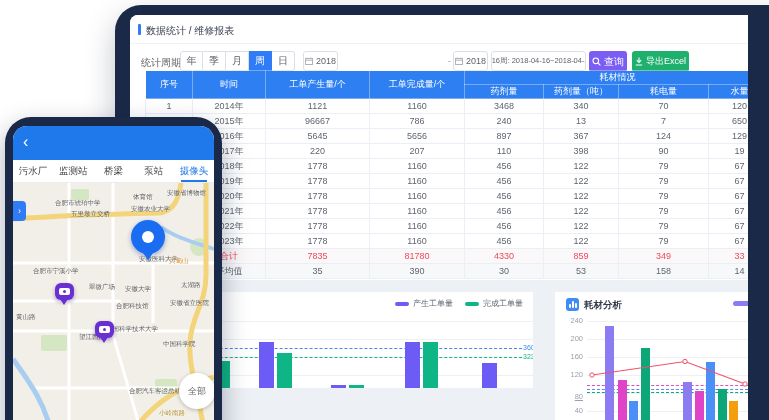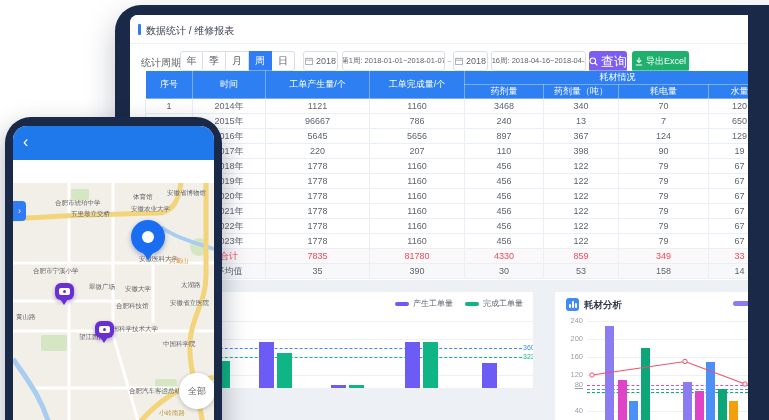--- a/index.html
+++ b/index.html
@@ -20,21 +20,21 @@
   .seg-btn:first-child{border-left:1px solid #dcdfe6;border-radius:3px 0 0 3px}
   .seg-btn:last-child{border-radius:0 3px 3px 0}
   .seg-btn.active{background:#2f7cf6;border-color:#2f7cf6;color:#fff}
   .fld{position:absolute;top:36px;height:20px;border:1px solid #dcdfe6;border-radius:3px;display:flex;align-items:center;justify-content:center;background:#fff;color:#606266;white-space:nowrap;overflow:hidden}
   .fld.year{width:35px;font-size:9px;gap:3px}
   .fld.week{width:103px;font-size:7.5px}
   #year-start{left:173px}#week-start{left:212px}
   .range-sep{position:absolute;left:318px;top:41px;font-size:9px;color:#9aa0ab}
   #year-end{left:323px}#week-end{left:361px;width:95px}
   .btn{position:absolute;top:36px;height:21px;border-radius:3px;color:#fff;display:flex;align-items:center;justify-content:center;gap:3px;cursor:pointer}
-  .btn-search{left:459px;width:38px;background:#7a5df2;font-size:13px}
+  .btn-search{left:459px;width:38px;background:#7a5df2;font-size:10px}
   .btn-export{left:502px;width:57px;background:#1fb06e;font-size:9px}
 
   .table-wrap{position:absolute;left:15px;top:55px;width:603px;overflow:hidden}
   table{border-collapse:collapse;table-layout:fixed;width:625px}
   th{background:#2e7ff2;color:#fff;font-weight:normal;border:1px solid rgba(255,255,255,.35);height:13px;padding:0;font-size:9px}
   td{border:1px solid #ebeef5;color:#5f6470;text-align:center;height:15px;padding:0;font-size:9px;background:#fff;overflow:hidden;white-space:nowrap}
   .total-row td{background:#faf8f9;color:#f2495c}
   .avg-row td{background:#f7f8fa}
 
   .charts-bg{position:absolute;left:0;top:265px;width:618px;height:140px;background:#edf0f4}
@@ -103,21 +103,20 @@
 
     <div class="fld year" id="year-start">
       <svg width="8" height="8" viewBox="0 0 8 8">
           <rect x="0.5" y="1.5" width="7" height="6" fill="none" stroke="#b0b3ba"></rect>
           <line x1="0.5" y1="3.2" x2="7.5" y2="3.2" stroke="#b0b3ba"></line>
           <line x1="2.2" y1="0.5" x2="2.2" y2="2" stroke="#b0b3ba"></line>
           <line x1="5.8" y1="0.5" x2="5.8" y2="2" stroke="#b0b3ba"></line>
         </svg>
       <span>2018</span>
     </div>
-    <div class="fld week" id="week-start">第1周: 2018-01-01~2018-01-07</div>
     <div class="range-sep">-</div>
     <div class="fld year" id="year-end">
       <svg width="8" height="8" viewBox="0 0 8 8">
           <rect x="0.5" y="1.5" width="7" height="6" fill="none" stroke="#b0b3ba"></rect>
           <line x1="0.5" y1="3.2" x2="7.5" y2="3.2" stroke="#b0b3ba"></line>
           <line x1="2.2" y1="0.5" x2="2.2" y2="2" stroke="#b0b3ba"></line>
           <line x1="5.8" y1="0.5" x2="5.8" y2="2" stroke="#b0b3ba"></line>
         </svg>
       <span>2018</span>
     </div>
@@ -337,21 +336,21 @@
     <div class="gridline" style="left: 32px; width: 161px; top: 29px;"></div>
         <div class="gridline" style="left: 32px; width: 161px; top: 47px;"></div>
         <div class="gridline" style="left: 32px; width: 161px; top: 65px;"></div>
         <div class="gridline" style="left: 32px; width: 161px; top: 83px;"></div>
         <div class="gridline" style="left: 32px; width: 161px; top: 101px;"></div>
         <div class="gridline" style="left: 32px; width: 161px; top: 119px;"></div>
         <div class="ytick" style="left: 8px; top: 25px;">240</div>
         <div class="ytick" style="left: 8px; top: 43px;">200</div>
         <div class="ytick" style="left: 8px; top: 61px;">160</div>
         <div class="ytick" style="left: 8px; top: 79px;">120</div>
-        <div class="ytick" style="left: 8px; top: 89px; text-decoration: underline;">80</div>
+        <div class="ytick" style="left: 8px; top: 101px; text-decoration: underline;">80</div>
         <div class="ytick" style="left: 8px; top: 115px;">40</div>
         <div class="dash" style="left: 32px; width: 161px; top: 93.35px; border-color: rgb(230, 74, 191);"></div>
         <div class="dash" style="left: 32px; width: 161px; top: 96.5px; border-color: rgb(74, 144, 247);"></div>
         <div class="dash" style="left: 32px; width: 161px; top: 100.1px; border-color: rgb(12, 166, 120);"></div>
         <div class="bar" style="left: 50px; top: 34.4px; width: 9px; height: 93.6px; background: rgb(139, 124, 242);"></div>
         <div class="bar" style="left: 62.5px; top: 88.4px; width: 9px; height: 39.6px; background: rgb(223, 68, 200);"></div>
         <div class="bar" style="left: 74px; top: 109.1px; width: 9px; height: 18.9px; background: rgb(74, 144, 247);"></div>
         <div class="bar" style="left: 85.5px; top: 56px; width: 9px; height: 72px; background: rgb(12, 166, 120);"></div>
         <div class="bar" style="left: 128px; top: 89.75px; width: 9px; height: 38.25px; background: rgb(139, 124, 242);"></div>
         <div class="bar" style="left: 139.5px; top: 98.75px; width: 9px; height: 29.25px; background: rgb(223, 68, 200);"></div>
@@ -365,20 +364,27 @@
           <circle cx="190" cy="92" r="2.2" fill="#fff" stroke="#f0516b" stroke-width="1"></circle>
         </svg>
       </div>
   </div>
 
   <div class="phone-frame">
     <div class="phone-screen">
       <div class="p-header">
         <div class="p-back">‹</div>
       </div>
+      <div class="p-tabs">
+          <div class="p-tab">污水厂</div>
+          <div class="p-tab">监测站</div>
+          <div class="p-tab">桥梁</div>
+          <div class="p-tab">泵站</div>
+          <div class="p-tab active">摄像头</div>
+        </div>
       <div class="p-map">
         <svg width="201" height="248" viewBox="0 0 201 248" style="position:absolute;left:0;top:0">
           <rect width="201" height="248" fill="#f2efe8"></rect>
           <rect x="28" y="152" width="26" height="16" rx="2" fill="#d5e6c3"></rect>
           <rect x="142" y="196" width="22" height="13" rx="2" fill="#d5e6c3"></rect>
           <rect x="58" y="6" width="18" height="11" rx="2" fill="#d5e6c3"></rect>
           <circle cx="186" cy="64" r="9" fill="#d5e6c3"></circle>
           <g stroke="#ffffff" stroke-width="3" fill="none">
             <path d="M56,0 V248"></path>
               <path d="M100,0 V152"></path>

